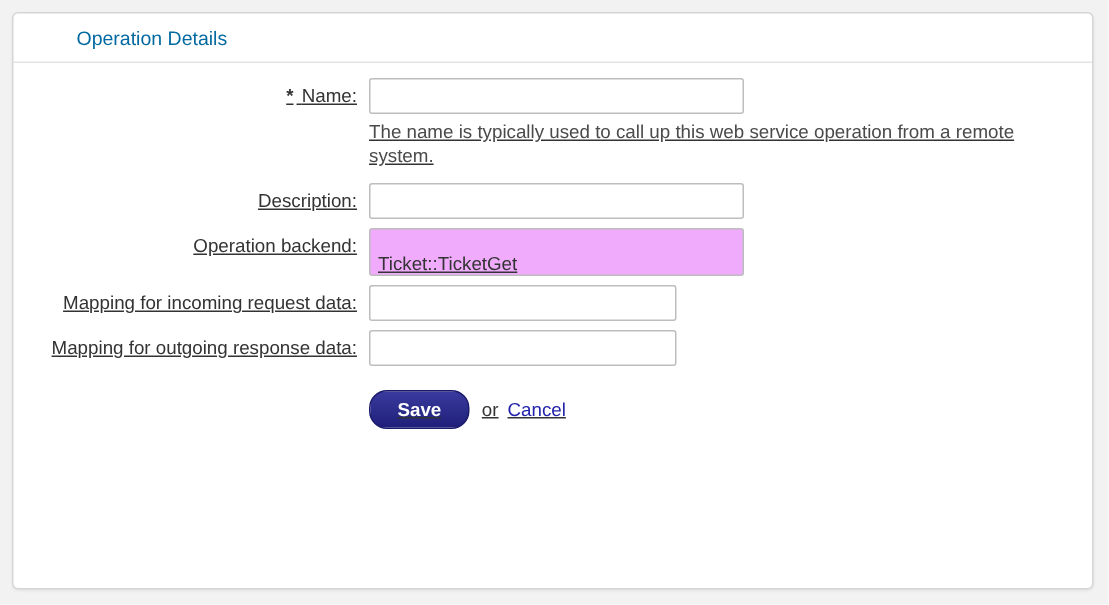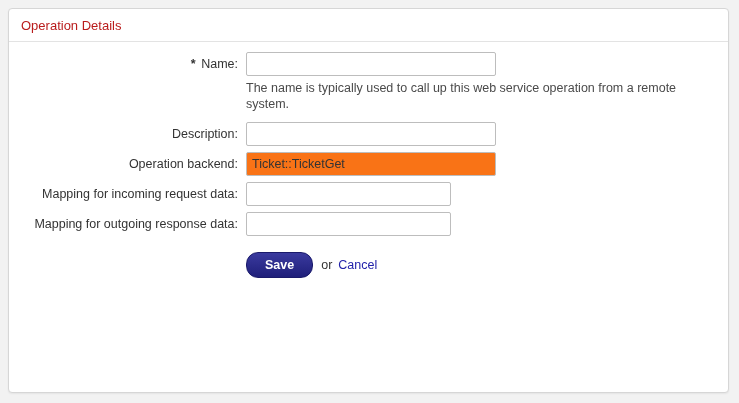--- a/index.html
+++ b/index.html
@@ -23,21 +23,22 @@
     height: 385px;
     background: #ffffff;
     border: 1px solid #d6d6d6;
     border-radius: 4px;
     box-sizing: border-box;
     box-shadow: 0 1px 2px rgba(0,0,0,0.06);
   }
   .panel-header {
     padding: 9px 0 0 12px;
     font-size: 13px;
-    color: #b91c1c;
+    color: #0369a1;
+    margin-left: 30px;
   }
   .panel-divider {
     margin-top: 8px;
     border-bottom: 1px solid #e3e3e3;
   }
   .form {
     padding-top: 10px;
   }
   .row {
     display: flex;
@@ -46,52 +47,54 @@
   }
   .label-cell {
     width: 237px;
     flex: 0 0 237px;
     text-align: right;
     padding-right: 8px;
     box-sizing: border-box;
     font-size: 12.5px;
     color: #333333;
     line-height: 24px;
+    text-decoration: underline;
   }
   .label-cell .req {
     color: #333333;
     font-weight: bold;
     margin-right: 2px;
   }
   .field-cell {
     flex: 1 1 auto;
     padding-left: 0;
+    text-decoration: underline;
   }
   input.text {
     box-sizing: border-box;
     height: 24px;
     border: 1px solid #bdbdbd;
     background: #ffffff;
     border-radius: 2px;
     padding: 2px 5px;
     font-family: "Liberation Sans", sans-serif;
     font-size: 12.5px;
     color: #333333;
     outline: none;
   }
   input.w250 { width: 250px; }
   input.w205 { width: 205px; }
   .readonly-box {
     box-sizing: border-box;
     width: 250px;
     height: 24px;
     border: 1px solid #bdbdbd;
-    background: #f97316;
+    background: #f0abfc;
     border-radius: 2px;
-    padding: 3px 5px;
+    padding: 15px 5px;
     font-size: 12.5px;
     color: #333333;
     line-height: 17px;
   }
   .hint {
     margin: 4px 0 10px 0;
     font-size: 12.5px;
     line-height: 16px;
     color: #4a4a4a;
     max-width: 472px;

